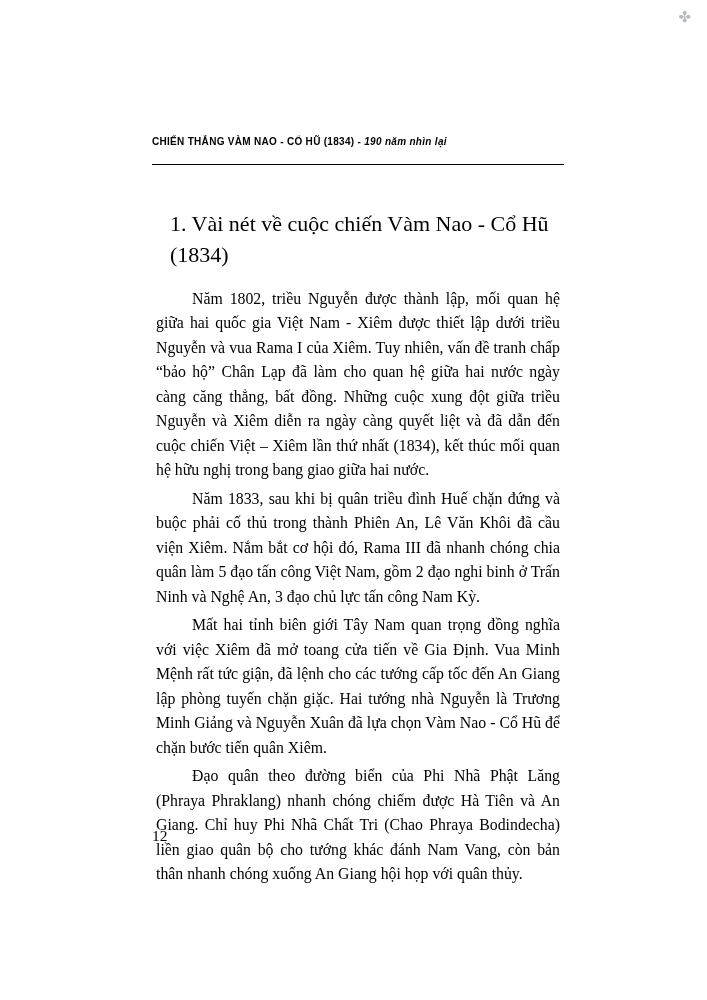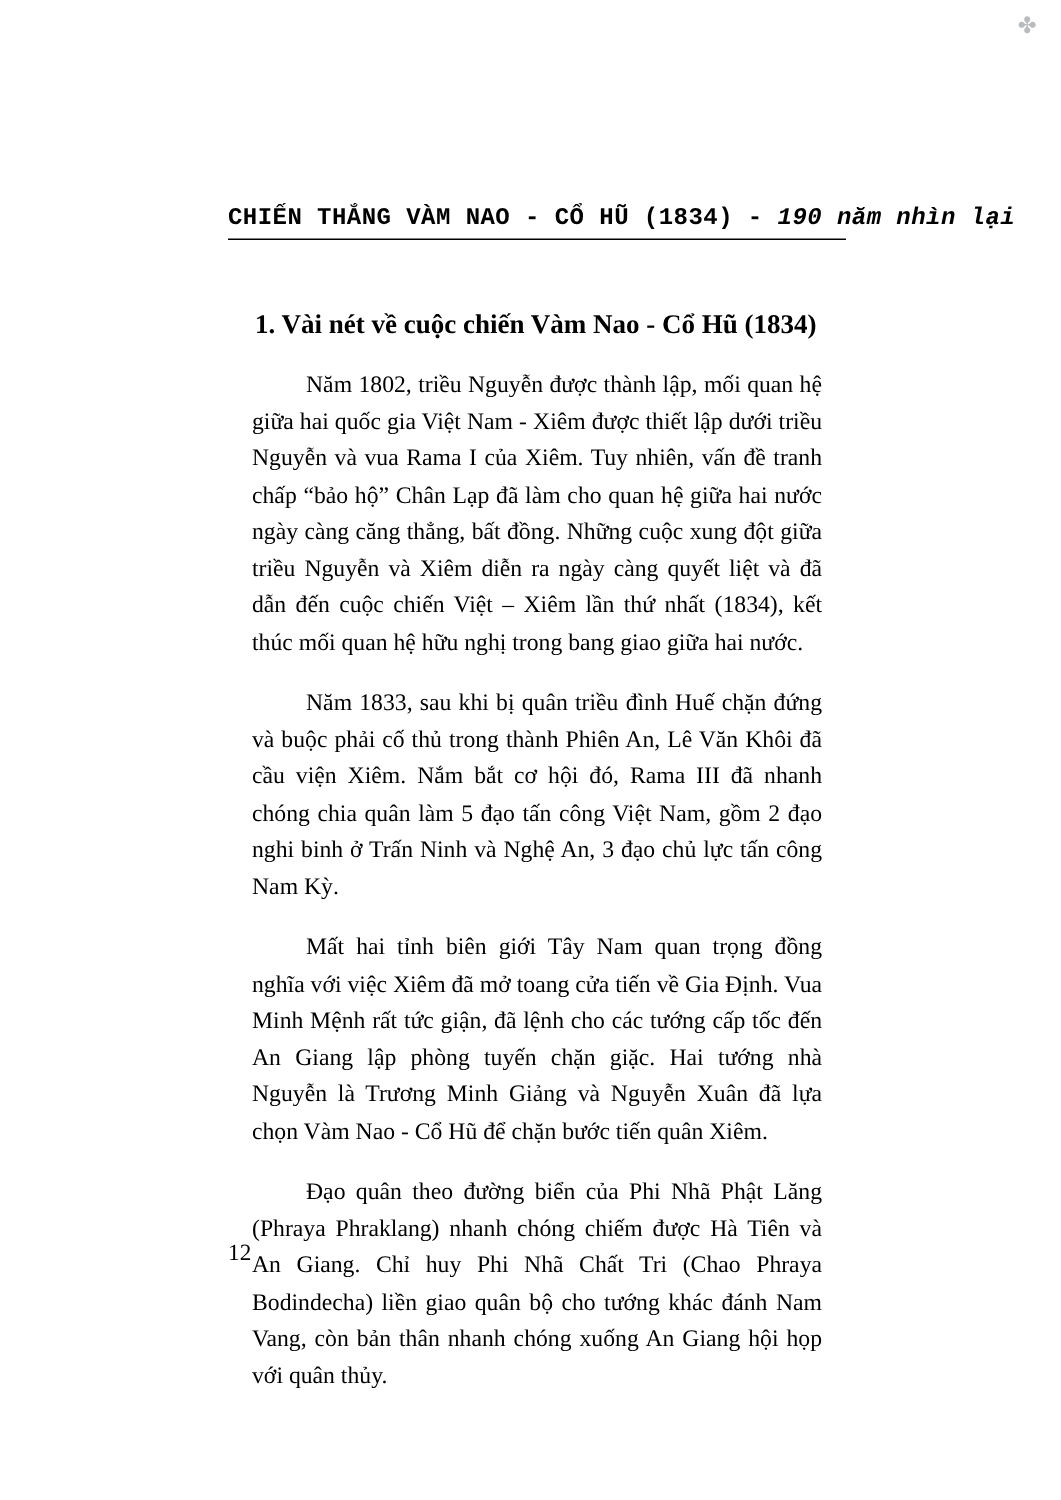--- a/index.html
+++ b/index.html
@@ -25,44 +25,44 @@
     font-family: "DejaVu Sans", sans-serif;
     line-height: 1;
   }
   .content {
     position: absolute;
     left: 152px;
     top: 136px;
     width: 412px;
   }
   .running-header {
-    font-family: Liberation Mono, monospace;
-    font-size: 16px;
+    font-family: Liberation Sans, sans-serif;
+    font-size: 10px;
     font-weight: bold;
     letter-spacing: 0.3px;
-    padding-bottom: 5px;
+    padding-bottom: 17px;
     border-bottom: 1.2px solid #000000;
     white-space: nowrap;
   }
   .running-header .italic-part {
     font-style: italic;
     font-weight: bold;
   }
   .section-heading {
     margin: 44px 0 16px 0;
     padding-left: 18px;
-    font-size: 18px;
-    font-weight: bold;
+    font-size: 22px;
+    font-weight: normal;
     line-height: 1.4;
   }
   .body-text {
     margin-top: 14px;
   }
   .body-text p {
-    margin: 16px;
+    margin: 4px;
     font-size: 15.8px;
     line-height: 24.5px;
     text-align: justify;
     text-indent: 36px;
   }
   .page-number {
     position: absolute;
     left: 152px;
     top: 827px;
     font-size: 15.5px;

